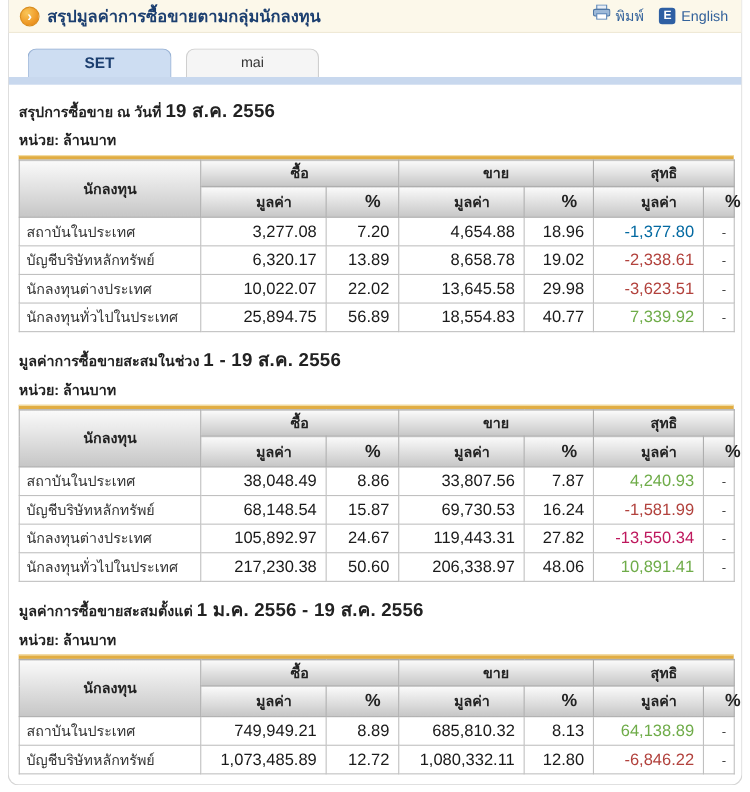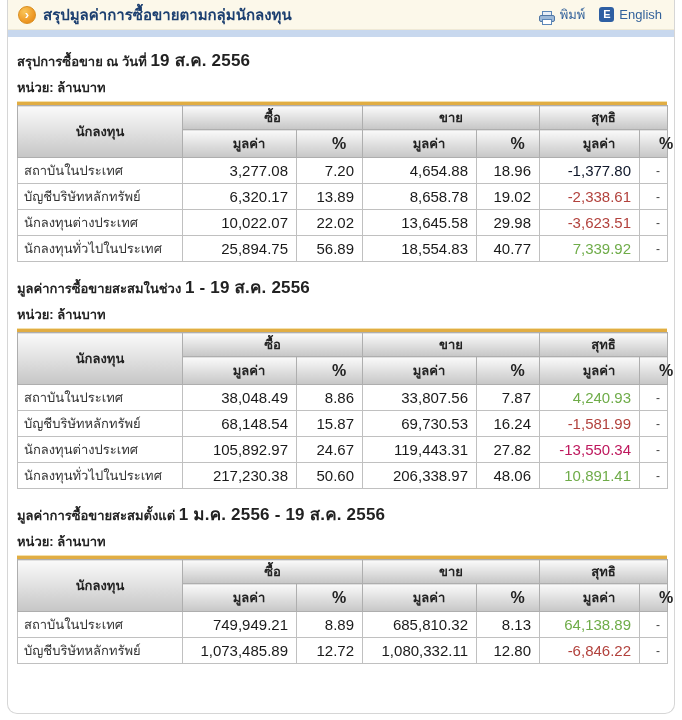--- a/index.html
+++ b/index.html
@@ -22,21 +22,21 @@
   }
   .chevron-badge {
     width: 18px; height: 18px; border-radius: 50%;
     background: radial-gradient(circle at 35% 30%, #f9c659, #ef9b28 60%, #e07f14);
     border: 1px solid #d98e1f;
     color: #fff; font-weight: bold; font-size: 13px; line-height: 16px;
     text-align: center; margin-right: 7px; flex: 0 0 auto;
   }
   .page-title { font-size: 15px; font-weight: bold; color: #1c3f70; }
   .header-actions { margin-left: auto; display: flex; align-items: center; gap: 14px; }
-  .hlink { display: flex; align-items: flex-end; gap: 5px; font-size: 13px; color: #33629b; cursor: pointer; text-decoration: none; }
+  .hlink { display: flex; align-items: flex-start; gap: 5px; font-size: 13px; color: #33629b; cursor: pointer; text-decoration: none; }
   .e-badge {
     width: 15px; height: 15px; background: #2e5fa3; border-radius: 3px;
     color: #fff; font-size: 11px; font-weight: bold; text-align: center; line-height: 15px;
   }
   
   .tabs { display: flex; gap: 13px; padding: 14px 0 0 17px; height: 40px; }
   .tab {
     width: 131px; height: 26px; line-height: 24px; text-align: center;
     border-radius: 8px 8px 0 0; cursor: pointer; font-size: 13px;
   }
@@ -94,20 +94,24 @@
         </svg>
         <span>พิมพ์</span>
       </a>
       <a class="hlink">
         <span class="e-badge">E</span>
         <span>English</span>
       </a>
     </span>
   </div>
 
+  <div class="tabs">
+    <div class="tab active">SET</div>
+    <div class="tab inactive">mai</div>
+  </div>
   <div class="tab-underline"></div>
 
   <div class="content">
 
     <div class="section-title">
       <span>สรุปการซื้อขาย ณ วันที่</span>
       <span class="date-part">19 ส.ค. 2556</span>
     </div>
     <div class="unit-row">หน่วย: ล้านบาท</div>
     <div class="gold-bar" style="width:650px"></div>
@@ -135,21 +139,21 @@
         <th class="pct-h">%</th>
         <th>มูลค่า</th>
         <th class="pct-h">%</th>
       </tr>
       <tr>
         <td class="investor">สถาบันในประเทศ</td>
         <td class="num">3,277.08</td>
         <td class="num">7.20</td>
         <td class="num">4,654.88</td>
         <td class="num">18.96</td>
-        <td class="num" style="color: #0f172a;">-1,377.80</td>
+        <td class="num" style="color: #0369a1;">-1,377.80</td>
         <td class="dash">-</td>
       </tr>
       <tr>
         <td class="investor">บัญชีบริษัทหลักทรัพย์</td>
         <td class="num">6,320.17</td>
         <td class="num">13.89</td>
         <td class="num">8,658.78</td>
         <td class="num">19.02</td>
         <td class="num" style="color: rgb(178, 66, 61);">-2,338.61</td>
         <td class="dash">-</td>

